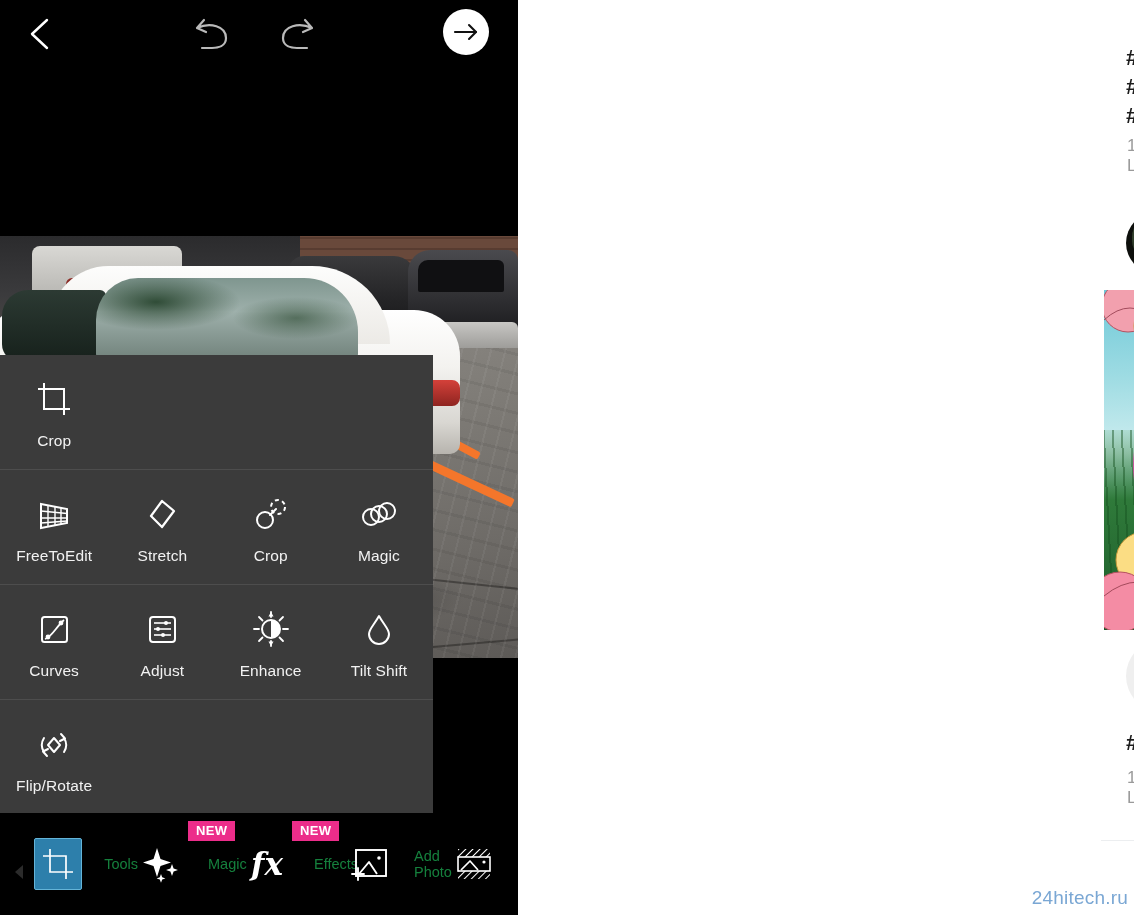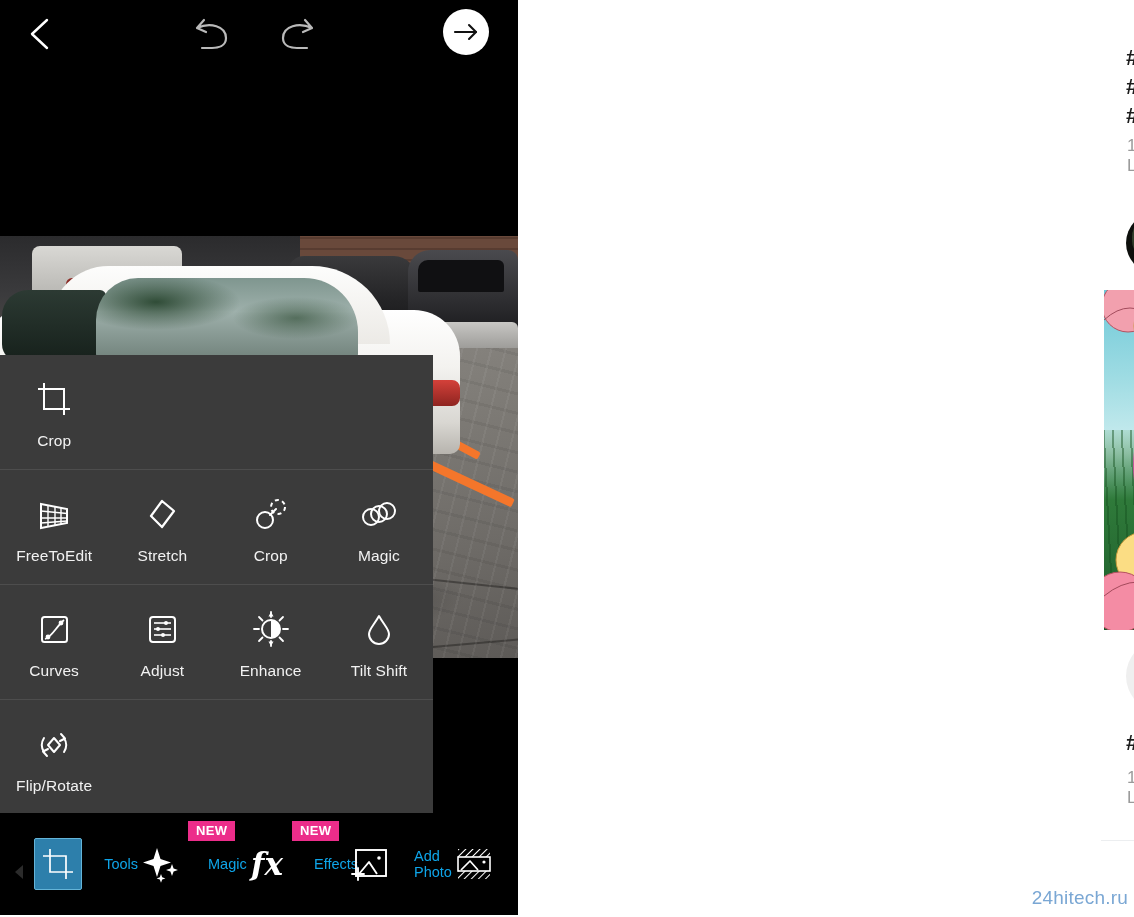--- a/index.html
+++ b/index.html
@@ -199,21 +199,21 @@
   .eb-items{ position:absolute; left:34px; top:0; display:flex; height:102px; }
   .eb-item{
     width:104px; height:102px; position:relative;
     display:flex; flex-direction:row; align-items:center; justify-content:space-between;
     gap:22px; cursor:pointer;
   }
   .eb-icon{ width:52px; height:52px; display:flex; align-items:center; justify-content:center; }
   .eb-icon.active{
     background:#2d7fab; border:1px solid #64b4d8; border-radius:2px;
   }
-  .eb-label{ color:#0ea5e9; font-size:14.5px; }
+  .eb-label{ color:#15803d; font-size:14.5px; }
   .badge-new{
     position:absolute; top:8px; left:50%; transform:translateX(-2px);
     background:#ec2d8a; color:#fff; font-size:13px; font-weight:bold;
     padding:2px 8px 3px; letter-spacing:.3px;
   }
 
   
   .feed{
     position:relative; flex:0 0 616px; width:616px; height:917px; background:#fff;
   }

